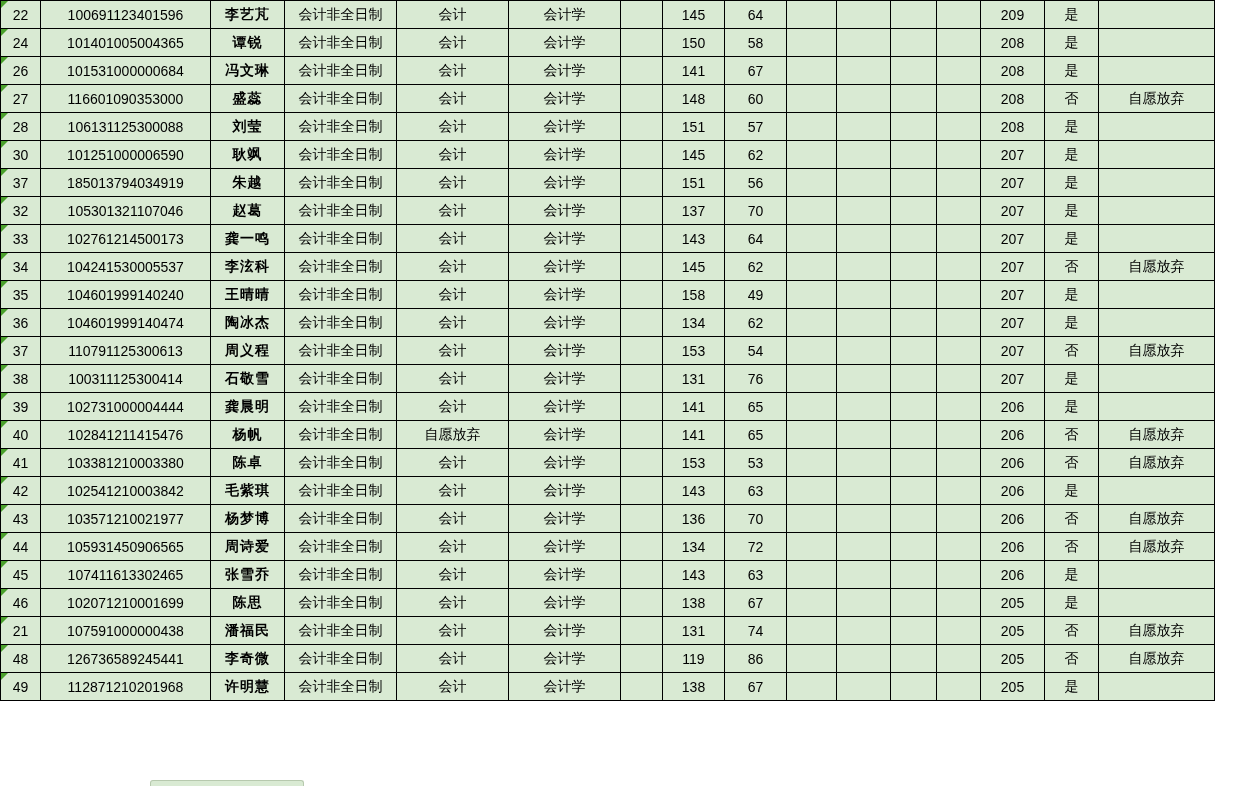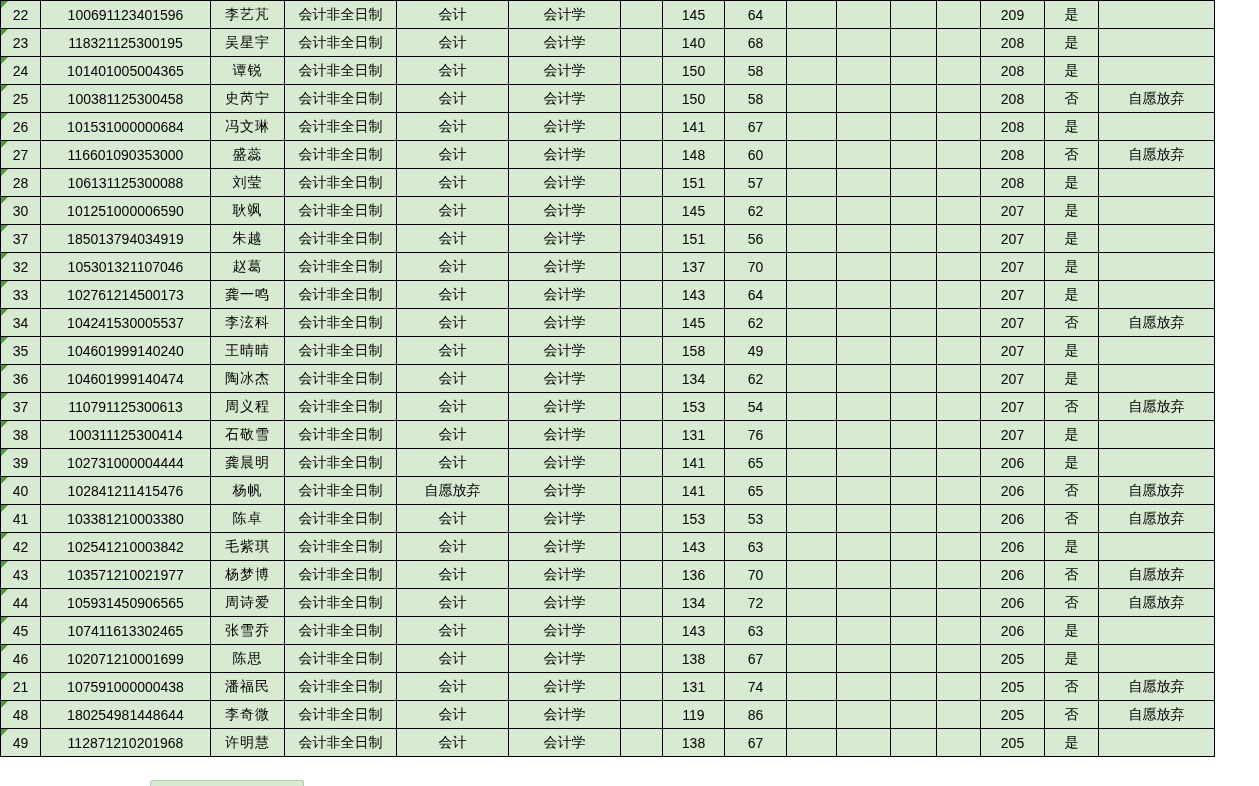--- a/index.html
+++ b/index.html
@@ -49,21 +49,21 @@
   col.c-blank1 { width: 42px; }
   col.c-score1 { width: 62px; }
   col.c-score2 { width: 62px; }
   col.c-b2     { width: 50px; }
   col.c-b3     { width: 54px; }
   col.c-b4     { width: 46px; }
   col.c-b5     { width: 44px; }
   col.c-total  { width: 64px; }
   col.c-yn     { width: 54px; }
   col.c-note   { width: 116px; }
-  td.name-cell { letter-spacing: 1px; }
+  td.name-cell { letter-spacing: 1px; font-weight: bold; }
   
   td.mark::before {
     content: "";
     position: absolute;
     top: 0;
     left: 0;
     width: 0;
     height: 0;
     border-top: 7px solid #4aa02c;
     border-right: 7px solid transparent;
@@ -124,74 +124,38 @@
           <td>64</td>
           <td></td>
           <td></td>
           <td></td>
           <td></td>
           <td>209</td>
           <td>是</td>
           <td></td>
         </tr>
         <tr>
-          <td class="mark">23</td>
-          <td>118321125300195</td>
-          <td class="name-cell">吴星宇</td>
-          <td>会计非全日制</td>
-          <td>会计</td>
-          <td>会计学</td>
-          <td></td>
-          <td>140</td>
-          <td>68</td>
-          <td></td>
-          <td></td>
-          <td></td>
-          <td></td>
-          <td>208</td>
-          <td>是</td>
-          <td></td>
-        </tr>
-        <tr>
           <td class="mark">24</td>
           <td>101401005004365</td>
           <td class="name-cell">谭锐</td>
           <td>会计非全日制</td>
           <td>会计</td>
           <td>会计学</td>
           <td></td>
           <td>150</td>
           <td>58</td>
           <td></td>
           <td></td>
           <td></td>
           <td></td>
           <td>208</td>
           <td>是</td>
           <td></td>
         </tr>
         <tr>
-          <td class="mark">25</td>
-          <td>100381125300458</td>
-          <td class="name-cell">史芮宁</td>
-          <td>会计非全日制</td>
-          <td>会计</td>
-          <td>会计学</td>
-          <td></td>
-          <td>150</td>
-          <td>58</td>
-          <td></td>
-          <td></td>
-          <td></td>
-          <td></td>
-          <td>208</td>
-          <td>否</td>
-          <td>自愿放弃</td>
-        </tr>
-        <tr>
           <td class="mark">26</td>
           <td>101531000000684</td>
           <td class="name-cell">冯文琳</td>
           <td>会计非全日制</td>
           <td>会计</td>
           <td>会计学</td>
           <td></td>
           <td>141</td>
           <td>67</td>
           <td></td>
@@ -557,21 +521,21 @@
           <td></td>
           <td></td>
           <td></td>
           <td></td>
           <td>205</td>
           <td>否</td>
           <td>自愿放弃</td>
         </tr>
         <tr>
           <td class="mark">48</td>
-          <td>180254981448644</td>
+          <td>126736589245441</td>
           <td class="name-cell">李奇微</td>
           <td>会计非全日制</td>
           <td>会计</td>
           <td>会计学</td>
           <td></td>
           <td>119</td>
           <td>86</td>
           <td></td>
           <td></td>
           <td></td>

